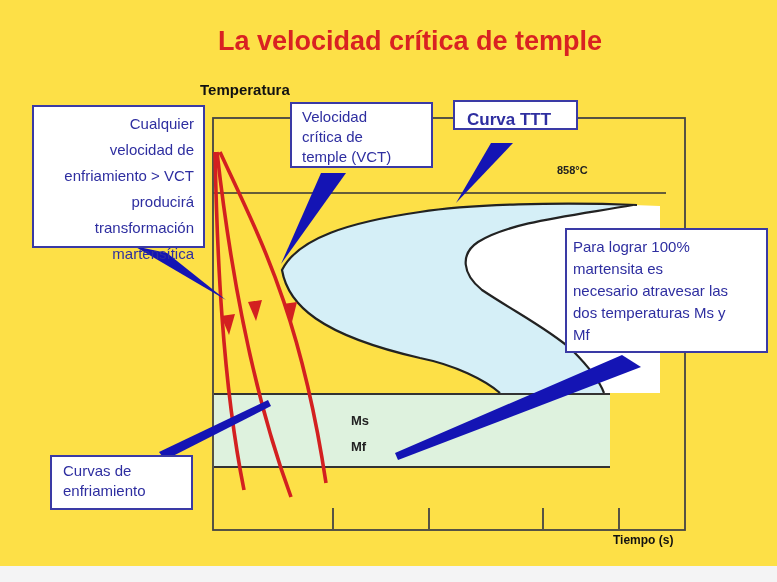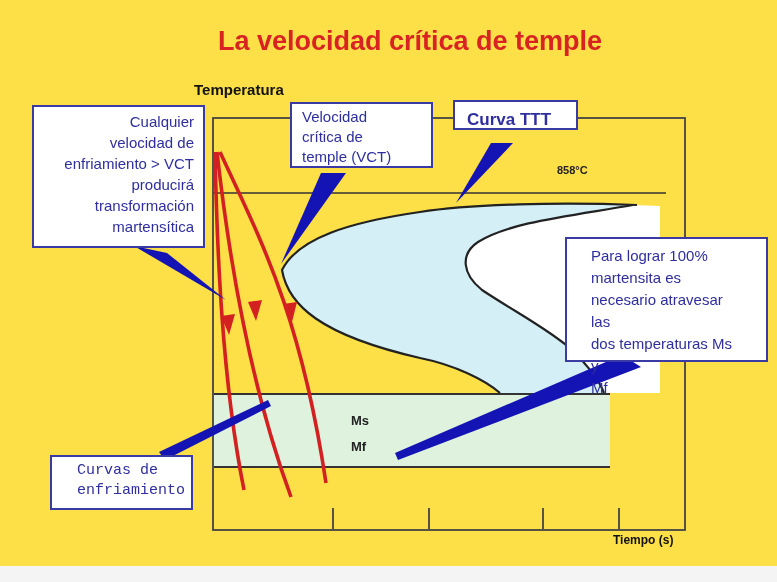--- a/index.html
+++ b/index.html
@@ -16,36 +16,36 @@
   .stage{
     position:relative;width:777px;height:582px;overflow:hidden;background:#fde047;
     font-family:"Liberation Sans", sans-serif;
   }
   .stage svg{position:absolute;left:0;top:0;}
   .page-title{
     position:absolute;left:100px;top:26px;width:620px;text-align:center;
     font-size:27px;font-weight:bold;color:var(--title-red);letter-spacing:0px;
   }
   .axis-label{position:absolute;font-weight:bold;color:#111111;}
-  .y-label{left:194px;top:81px;font-size:15px;}
+  .y-label{left:200px;top:81px;font-size:15px;}
   .x-label{left:592px;top:533px;font-size:12px;margin-left:21px;}
   .plot-label{position:absolute;font-weight:bold;color:#222222;}
   .label-723{left:557px;top:164px;font-size:11px;}
   .label-ms{left:351px;top:365px;font-size:13px;margin-top:48px;}
   .label-mf{left:351px;top:439px;font-size:13px;}
   .callout{
     position:absolute;box-sizing:border-box;background:#ffffff;
     border:2px solid var(--callout-border-blue);color:var(--callout-text-blue);
     font-size:15px;white-space:pre-line;z-index:2;
   }
-  .callout-cualquier{left:32px;top:105px;width:173px;height:143px;padding:4px 9px;text-align:right;line-height:21px;}
+  .callout-cualquier{left:32px;top:105px;width:173px;height:143px;padding:4px 9px;text-align:right;line-height:26px;}
   .callout-vct{left:290px;top:102px;width:143px;height:66px;padding:3px 10px;line-height:20px;}
   .callout-curva-ttt{left:453px;top:100px;width:125px;height:30px;padding:8px 0 0 12px;font-size:17px;font-weight:bold;}
-  .callout-para{left:565px;top:237px;width:203px;height:125px;padding:6px 24px;line-height:22px;}
-  .callout-curvas{left:50px;top:455px;width:143px;height:55px;padding:4px 25px;line-height:20px;font-family:Liberation Mono, monospace;}
+  .callout-para{left:565px;top:228px;width:203px;height:125px;padding:6px 6px;line-height:22px;}
+  .callout-curvas{left:50px;top:455px;width:143px;height:55px;padding:4px 11px;line-height:20px;}
 </style>
 </head>
 <body>
 
 <div class="stage">
 
   <svg width="777" height="582" viewBox="0 0 777 582">
 
     <rect x="214" y="395" width="396" height="71" fill="var(--martensite-band-green)"></rect>
 

